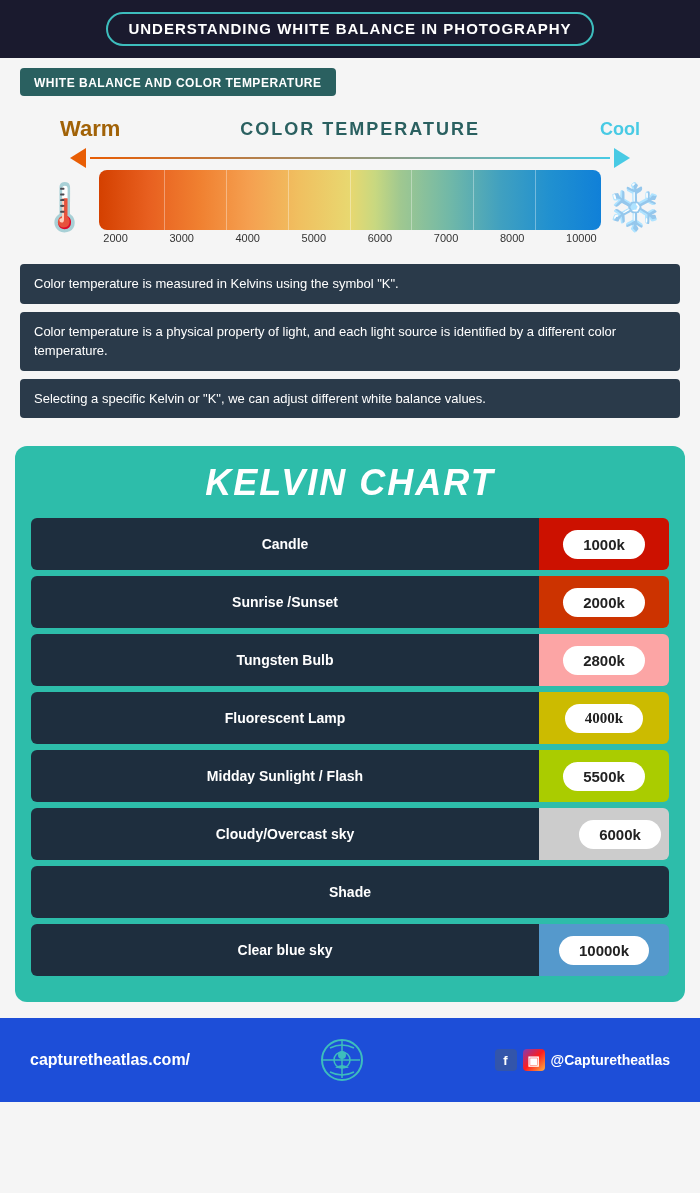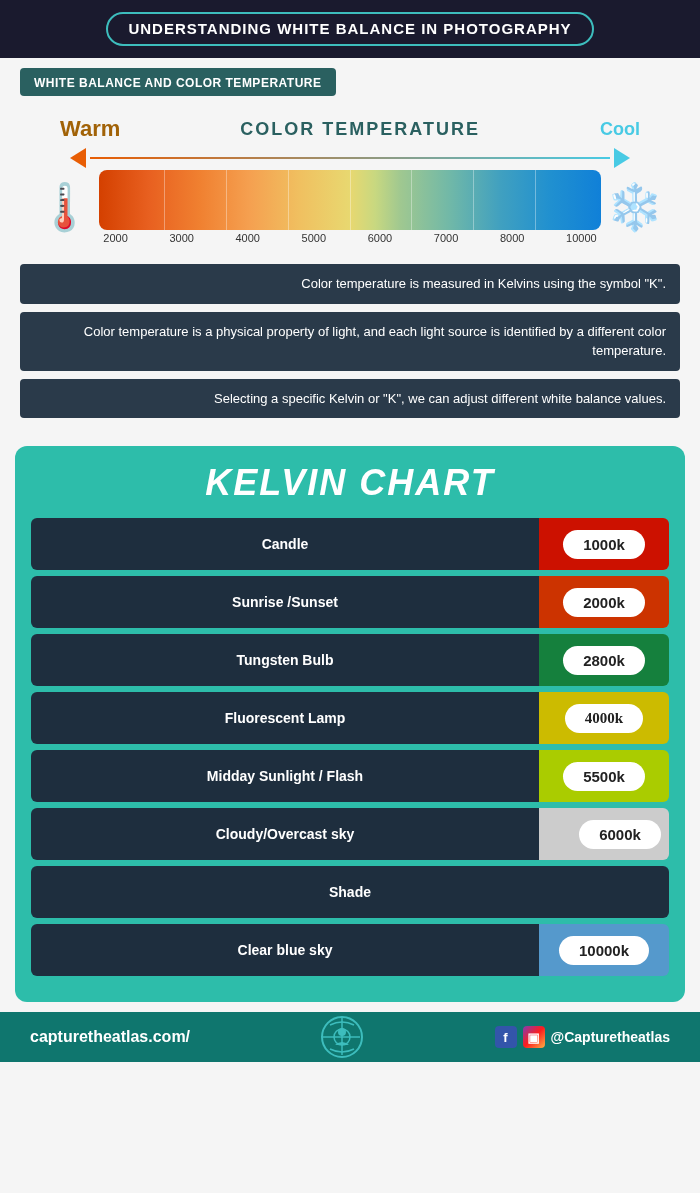--- a/index.html
+++ b/index.html
@@ -132,21 +132,20 @@
     .tick {
       font-size: 11px;
       color: #333;
       text-align: center;
     }
 
     
     .info-section {
       background: #f5f5f5;
       padding: 0 20px 10px;
-      text-align: right;
     }
     .info-box {
       background: #2a3a4a;
       border-radius: 4px;
       padding: 10px 14px;
       margin-bottom: 8px;
     }
     .info-text {
       color: white;
       font-size: 13px;
@@ -203,36 +202,36 @@
       border-radius: 20px;
       padding: 6px 20px;
       font-size: 15px;
       font-weight: 700;
       color: #222;
     }
 
     
     .row-candle { background: #cc1100; }
     .row-sunrise { background: #cc3300; }
-    .row-tungsten { background: #15803d; }
+    .row-tungsten { background: #fca5a5; }
     .row-morning { background: #cc8800; }
     .row-fluorescent { background: #ccbb00; font-family: Liberation Serif, serif; }
     .row-midday { background: #aacc00; }
     .row-cloudy { background: #cccccc; padding-left: 32px; }
     .row-shade { background: #aaccdd; }
     .row-clear { background: #5599cc; }
 
     
     .footer {
-      background: #0f766e;
-      padding: 3px 30px;
+      background: #1d4ed8;
+      padding: 20px 30px;
       display: flex;
       align-items: center;
       justify-content: space-between;
-      margin-top: 10px;
+      margin-top: 16px;
     }
     .footer-site {
       color: white;
       font-size: 16px;
       font-weight: 600;
     }
     .footer-logo {
       width: 44px;
       height: 44px;
     }

